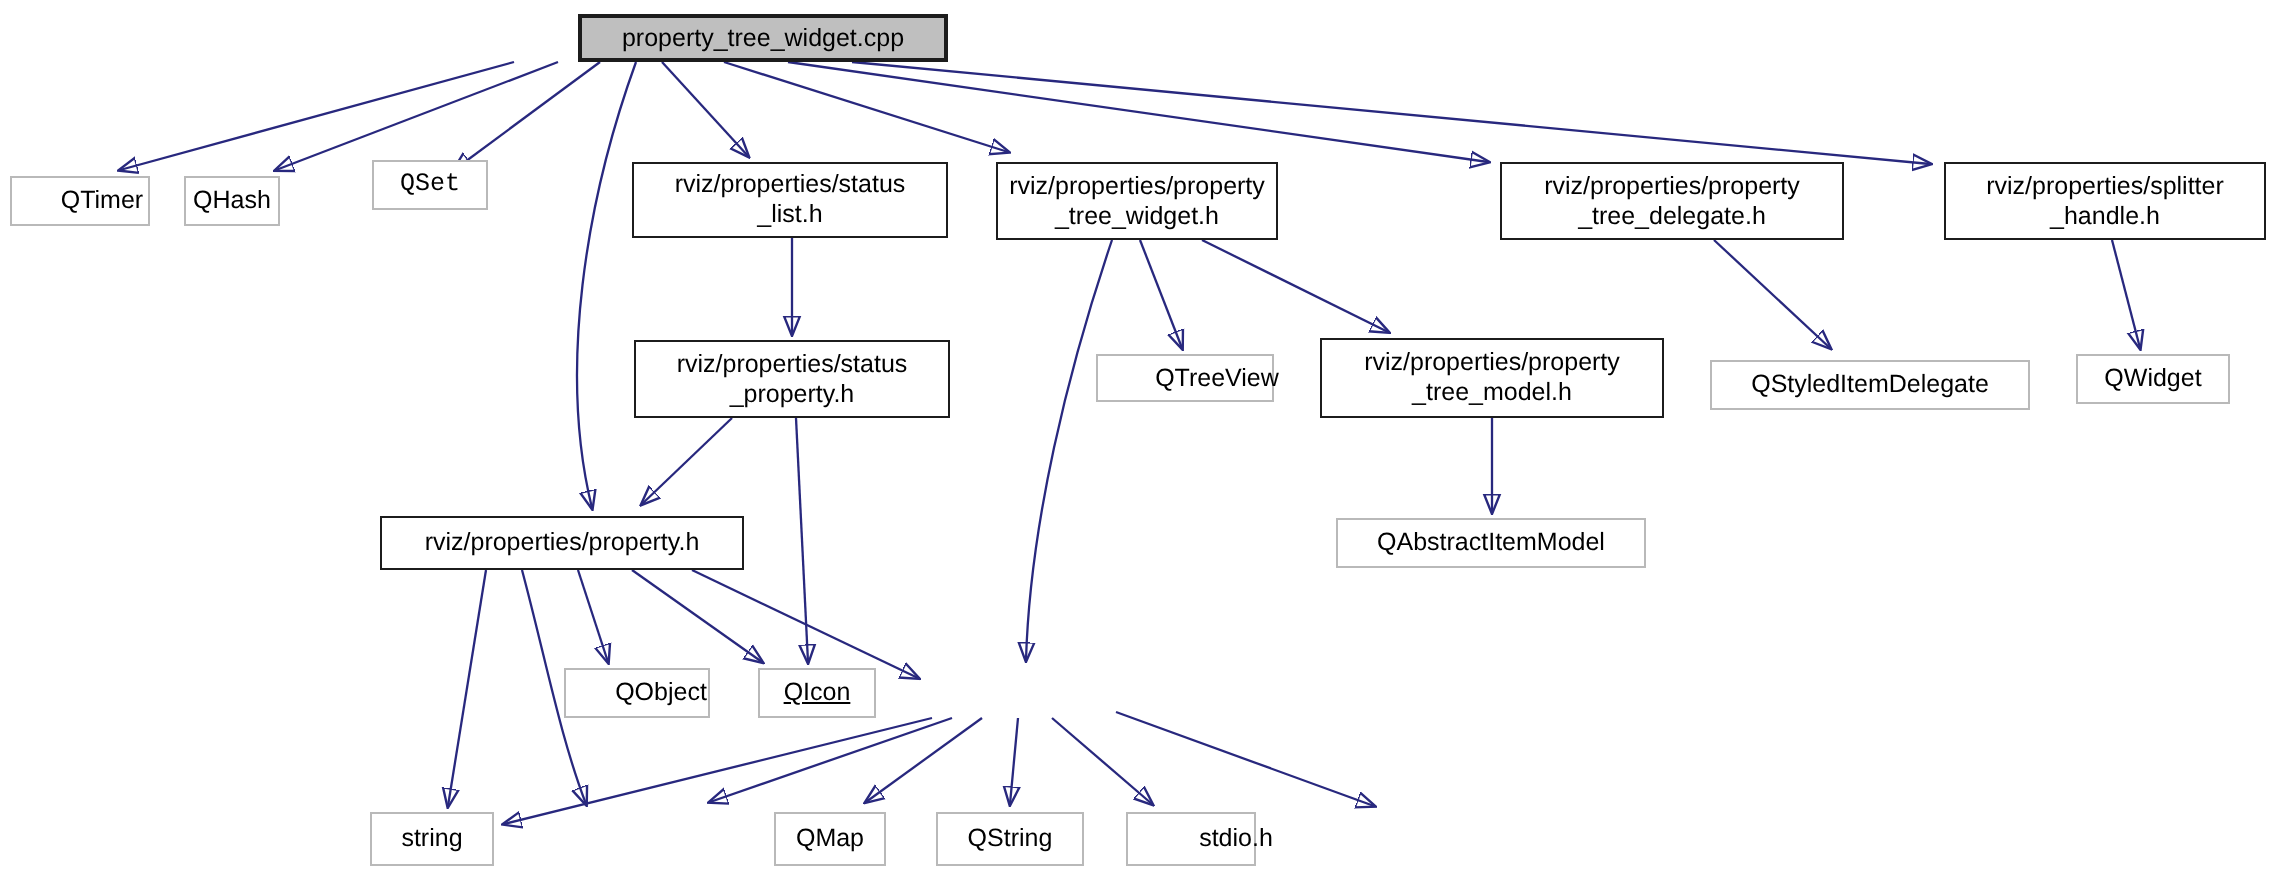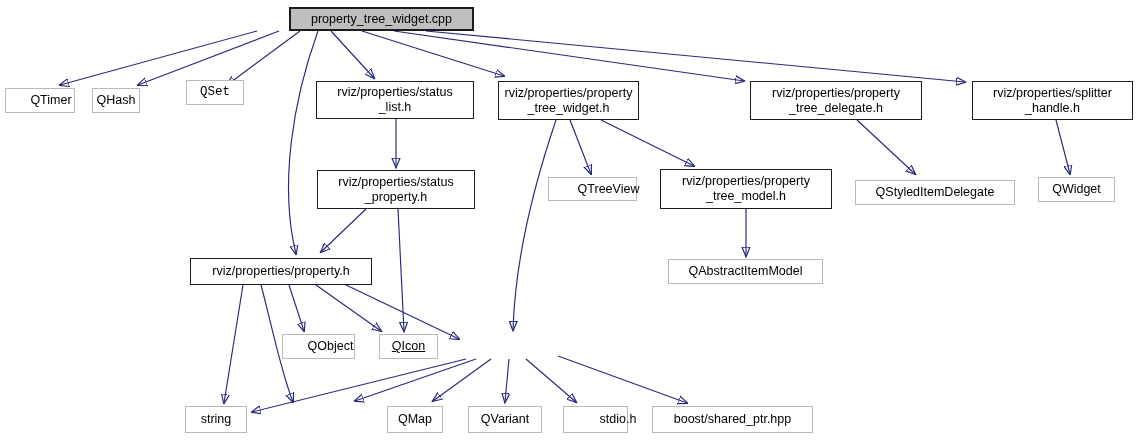--- a/index.html
+++ b/index.html
@@ -90,17 +90,16 @@
   <div class="node" style="left:1038px;top:177px; width:77px;  height:25px;">QWidget</div>
 
   <div class="node linked" style="left:190px; top:258px; width:182px; height:27px;">rviz/properties/property.h</div>
   <div class="node" style="left:668px; top:259px; width:155px; height:25px;">QAbstractItemModel</div>
 
   <div class="node" style="left:282px; top:334px; width:73px;  height:25px;padding-left:24px;">QObject</div>
   <div class="node" style="left:379px; top:334px; width:59px;  height:25px;text-decoration:underline;">QIcon</div>
 
   <div class="node" style="left:185px; top:406px; width:62px;  height:27px;">string</div>
   <div class="node" style="left:387px; top:406px; width:56px;  height:27px;">QMap</div>
-  <div class="node" style="left:468px; top:406px; width:74px;  height:27px;">QVariant</div>
+  <div class="node" style="left:468px; top:406px; width:74px;  height:27px;">QString</div>
   <div class="node" style="left:563px; top:406px; width:65px;  height:27px;padding-left:45px;">stdio.h</div>
-  <div class="node" style="left:652px; top:406px; width:161px; height:27px;">boost/shared_ptr.hpp</div>
 
 </div>
 
 </body></html>

